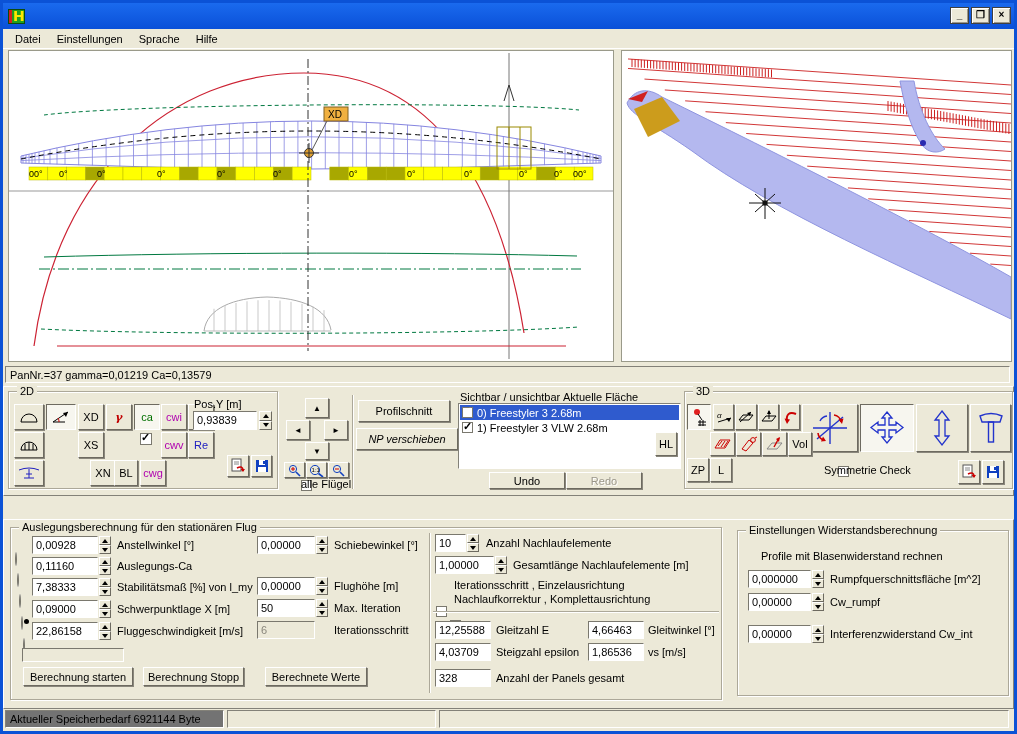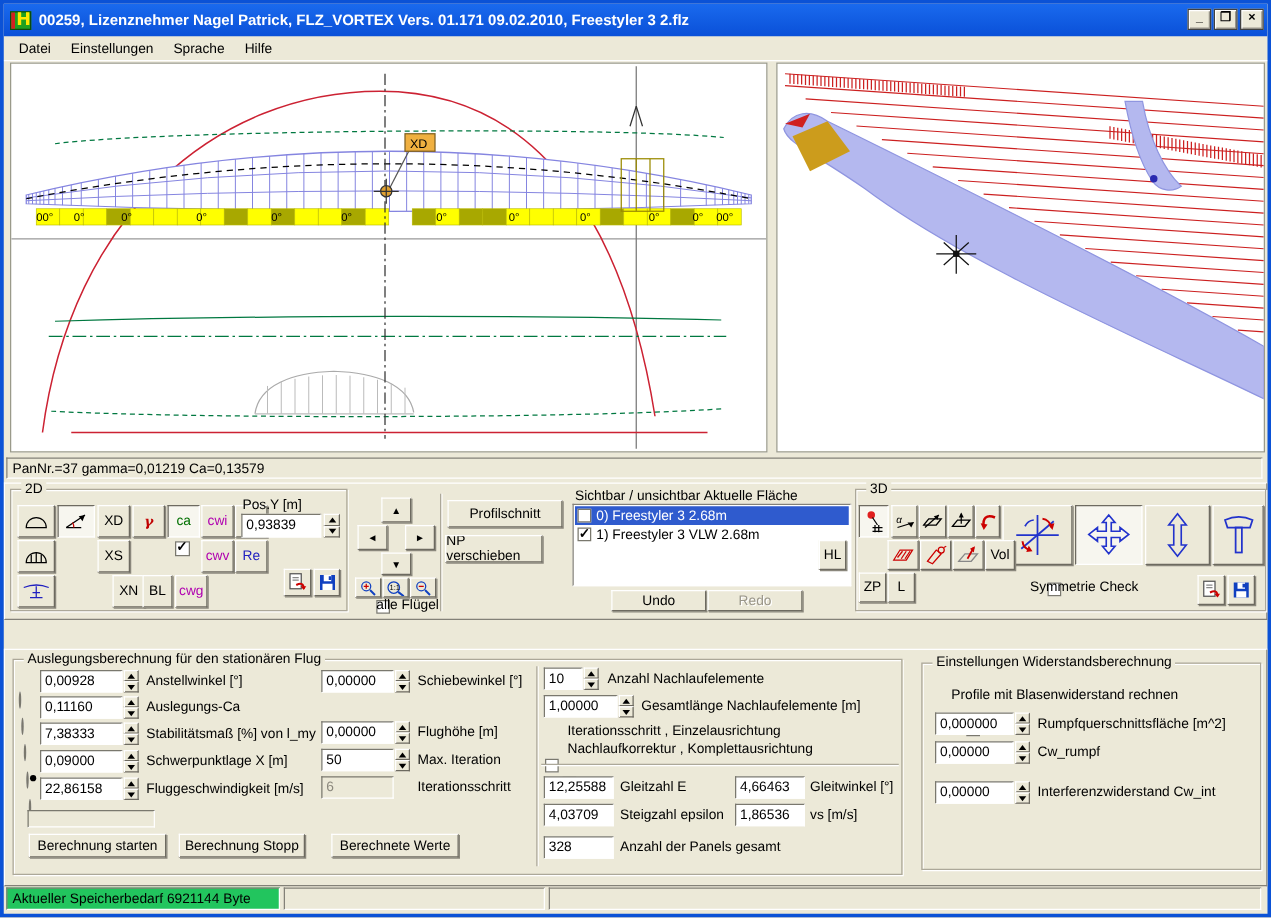--- a/index.html
+++ b/index.html
@@ -71,21 +71,20 @@
 </head>
 <body>
 
 <div class="window">
 
   
   <div class="abs titlebar">
     <span class="app-icon">
         <span class="h">H</span>
       </span>
-    <span class="title-text">00259, Lizenznehmer Nagel Patrick, FLZ_VORTEX  Vers. 01.171 09.02.2010, Freestyler 3 2.flz</span>
     <span class="win-btns">
       <span class="win-btn">_</span>
       <span class="win-btn">❐</span>
       <span class="win-btn">×</span>
     </span>
   </div>
 
   
   <div class="abs menubar" id="menubar">
       <span class="menu-item">Datei</span>
@@ -481,21 +480,21 @@
         <line x1="8" y1="8" x2="12" y2="12" stroke="#1040c0" stroke-width="1.6"></line>
         <line x1="3" y1="5" x2="7" y2="5" stroke="#c00"></line>
       </svg>
   </div>
   <span class="abs cb" style="left:283px; top:476px; width:11px; height:11px;"></span>
   <span class="abs lbl" style="left:298px; top:475px;">alle Flügel</span>
   <div class="abs etchv" style="left:349px; top:392px; height:94px;"></div>
 
   
   <div class="abs btn" style="left:355px; top:397px; width:92px; height:22px;">Profilschnitt</div>
-  <div class="abs btn" style="left:353px; top:425px; width:78px; height:22px;">NP verschieben</div>
+  <div class="abs btn" style="left:353px; top:425px; width:102px; height:22px;font-style:italic;">NP verschieben</div>
   <span class="abs lbl" style="left:457px; top:388px;">Sichtbar / unsichtbar</span>
   <span class="abs lbl" style="left:560px; top:388px;">Aktuelle Fläche</span>
   <div class="abs sunken" style="left:455px; top:400px; width:223px; height:66px; padding:1px;" id="surface-list">
       <div class="listrow sel">
         <span class="cb checked"></span>
         <span>0) Freestyler 3 2.68m</span>
       </div>
       <div class="listrow">
         <span class="cb checked"></span>
         <span>1) Freestyler 3 VLW 2.68m</span>
@@ -717,17 +716,17 @@
     </div>
   <span class="abs lbl" style="left:827px; top:593px;">Cw_rumpf</span>
   <div class="abs field" style="left:745px; top:622px; width:63px; height:18px;">0,00000</div>
   <div class="abs spin" style="left:809px; top:622px; width:12px; height:18px;">
       <b class="up"></b>
       <b class="dn"></b>
     </div>
   <span class="abs lbl" style="left:827px; top:625px;">Interferenzwiderstand Cw_int</span>
 
   
-  <div class="abs statuspanel" style="left:2px; top:707px; width:219px; height:18px; background:#22c55e;">Aktueller Speicherbedarf 6921144 Byte</div>
+  <div class="abs statuspanel" style="left:2px; top:707px; width:219px; height:18px; background:#737373;">Aktueller Speicherbedarf 6921144 Byte</div>
   <div class="abs statuspanel" style="left:224px; top:707px; width:209px; height:18px; background:#ece9d8;"></div>
   <div class="abs statuspanel" style="left:436px; top:707px; width:570px; height:18px; background:#ece9d8;"></div>
 
 </div>
 
 </body></html>

